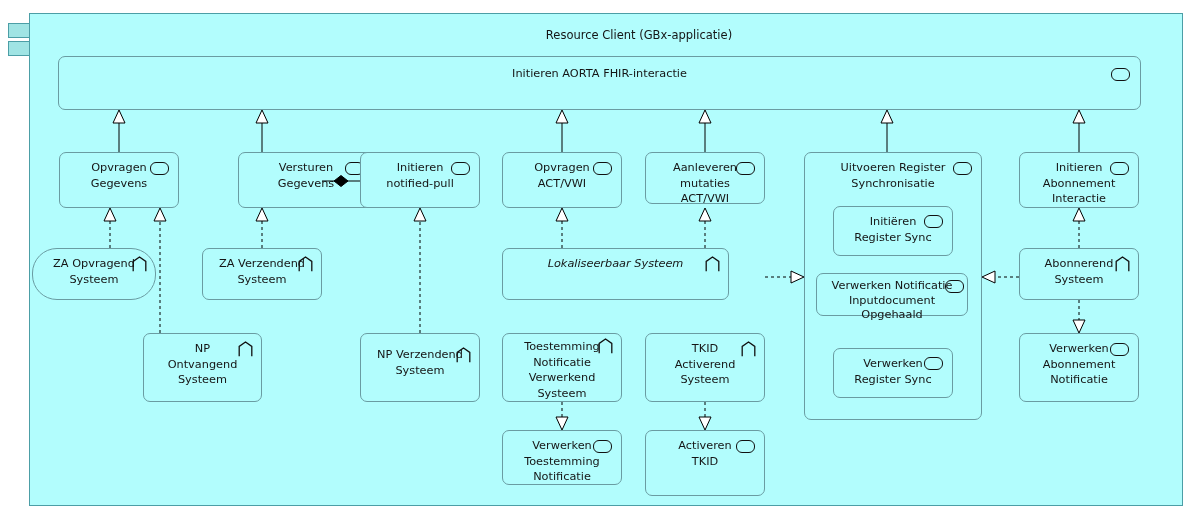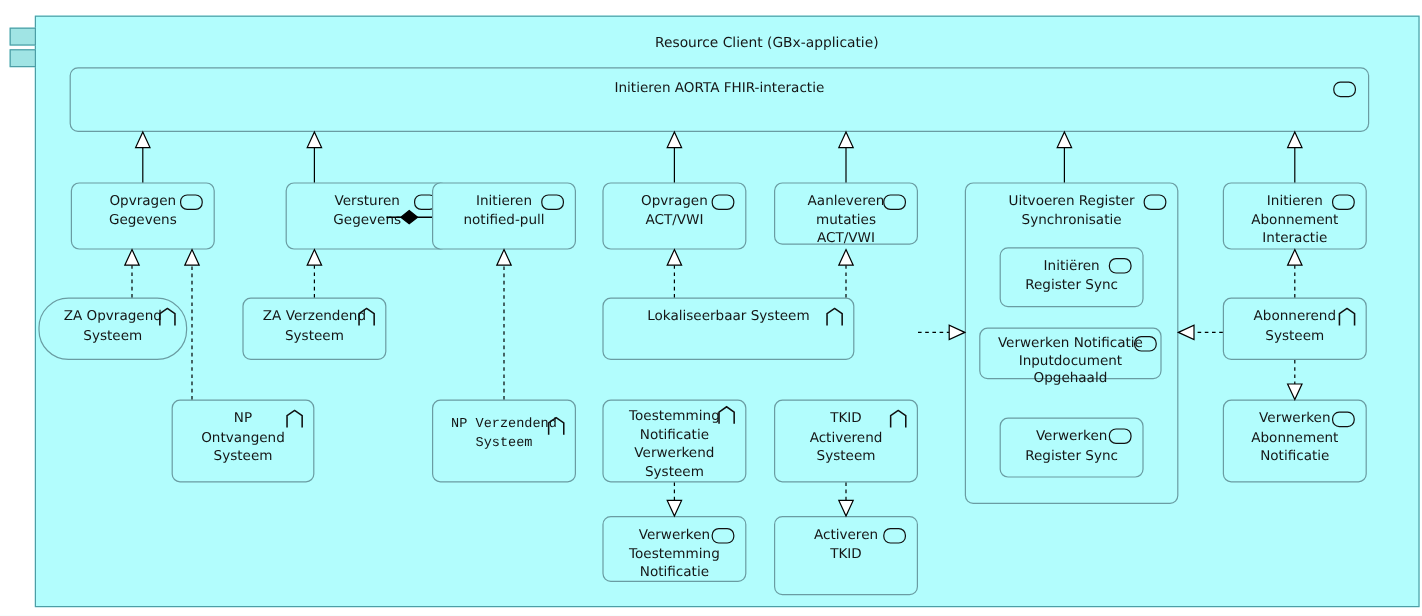--- a/index.html
+++ b/index.html
@@ -184,21 +184,21 @@
   <div class="node" style="left:202px; top:248px; width:120px; height:52px;">
     <div class="label" style="left:4px; right:4px;">ZA Verzendend
 Systeem</div>
     <div class="ico ico-component">
       <svg width="15" height="16" viewBox="0 0 15 16">
         <path d="M1.2 15.2 L1.2 5.4 L7.5 1.0 L13.8 5.4 L13.8 15.2" fill="none" stroke="#111" stroke-width="1.3"></path>
       </svg>
     </div>
   </div>
 
-  <div class="node" style="left:502px; top:248px; width:210px; height:52px;">
+  <div class="node" style="left:502px; top:248px; width:227px; height:52px;font-style:italic;">
     <div class="label">Lokaliseerbaar Systeem</div>
     <div class="ico ico-component">
       <svg width="15" height="16" viewBox="0 0 15 16">
         <path d="M1.2 15.2 L1.2 5.4 L7.5 1.0 L13.8 5.4 L13.8 15.2" fill="none" stroke="#111" stroke-width="1.3"></path>
       </svg>
     </div>
   </div>
 
   <div class="node" style="left:1019px; top:248px; width:120px; height:52px;">
     <div class="label">Abonnerend
@@ -214,21 +214,21 @@
     <div class="label">NP
 Ontvangend
 Systeem</div>
     <div class="ico ico-component">
       <svg width="15" height="16" viewBox="0 0 15 16">
         <path d="M1.2 15.2 L1.2 5.4 L7.5 1.0 L13.8 5.4 L13.8 15.2" fill="none" stroke="#111" stroke-width="1.3"></path>
       </svg>
     </div>
   </div>
 
-  <div class="node" style="left:360px; top:333px; width:120px; height:69px;font-family:Liberation Mono, monospace;">
+  <div class="node" style="left:360px; top:333px; width:120px; height:69px;">
     <div class="label" style="left:4px; right:4px; top:13px;">NP Verzendend
 Systeem</div>
     <div class="ico ico-component" style="top:13px;">
       <svg width="15" height="16" viewBox="0 0 15 16">
         <path d="M1.2 15.2 L1.2 5.4 L7.5 1.0 L13.8 5.4 L13.8 15.2" fill="none" stroke="#111" stroke-width="1.3"></path>
       </svg>
     </div>
   </div>
 
   <div class="node" style="left:502px; top:333px; width:120px; height:69px;">

